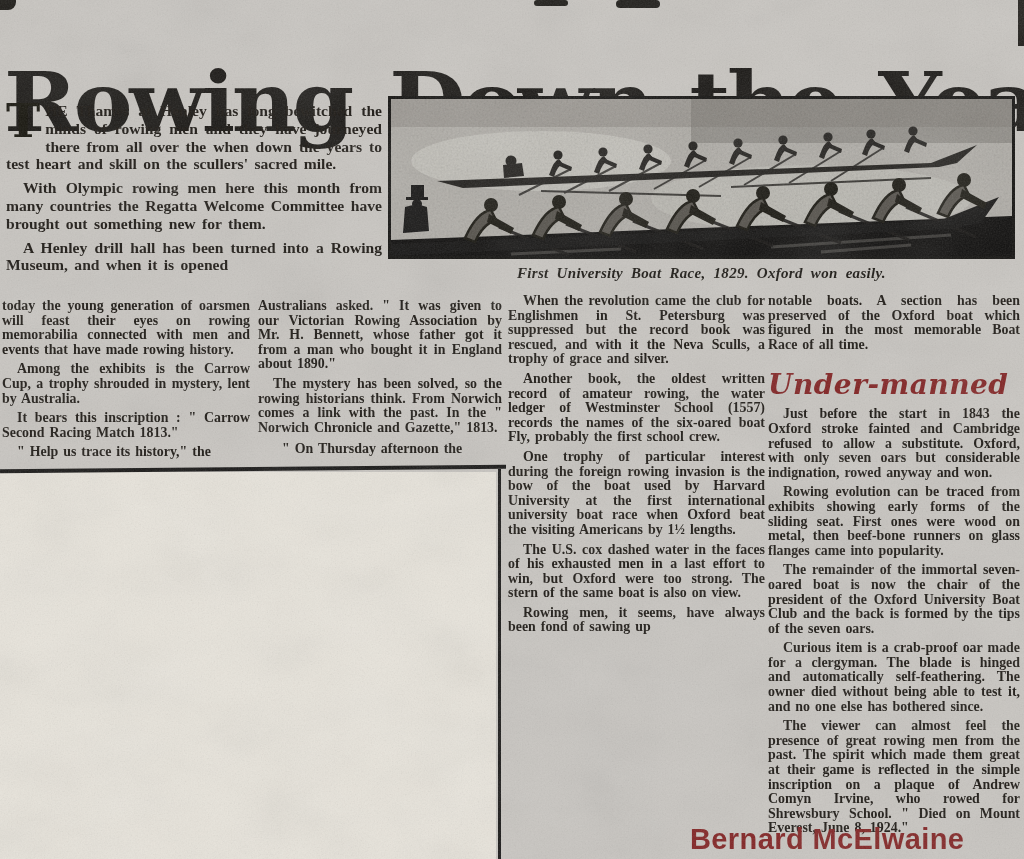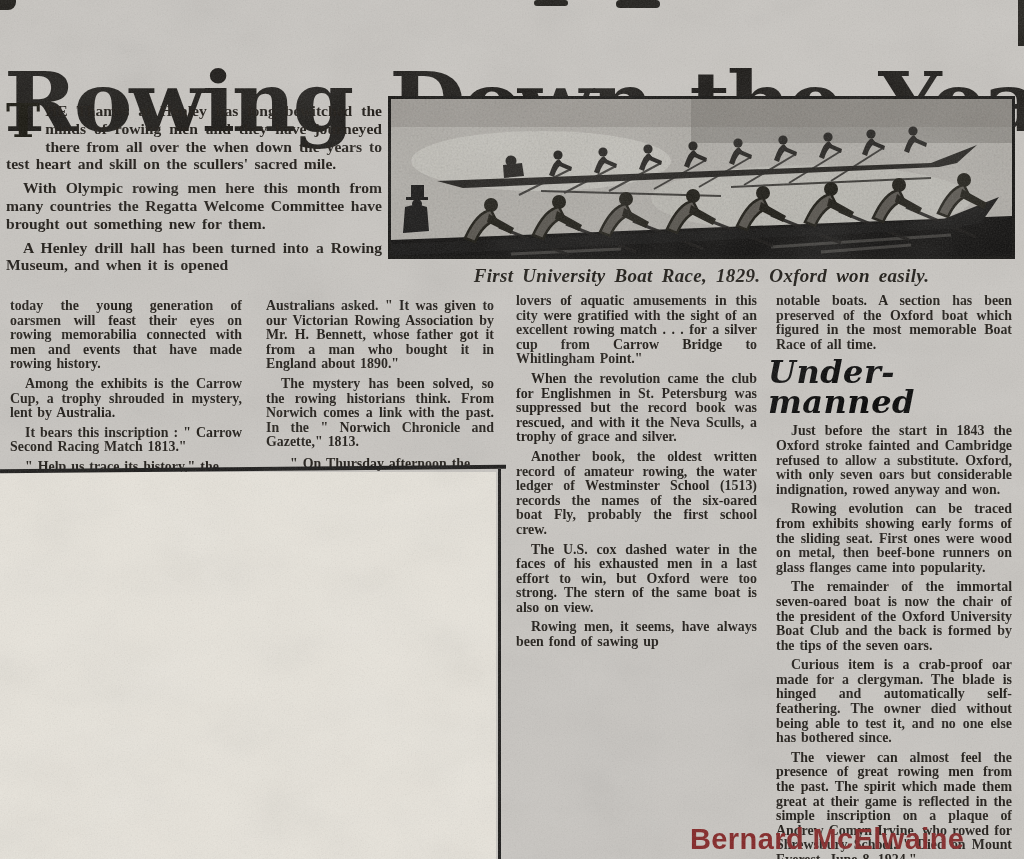--- a/index.html
+++ b/index.html
@@ -23,43 +23,43 @@
     font-weight:700;font-size:15.6px;line-height:17.8px;word-spacing:2.5px;
   }
   .intro p.ind{text-indent:17px;}
   .dropcap{
     float:left;font-family:"DejaVu Serif",serif;font-weight:700;
     font-size:46px;line-height:34px;padding:2px 5px 0 0;color:#121008;
   }
   
   .col{position:absolute;}
   .col p{
-    margin:0 8px 5px;text-align:justify;
+    margin:0 0 5px;text-align:justify;
     font-weight:700;font-size:13.9px;line-height:14.6px;word-spacing:1.5px;
     text-indent:15px;
   }
   .col p.cont{text-indent:0;}
   .col p.bigind{text-indent:24px;margin-top:7px;}
   .col1{left:2px;top:299px;width:248px;}
   .col2{left:258px;top:299px;width:244px;}
   .col3{left:508px;top:294px;width:257px;}
   .col4{left:768px;top:294px;width:252px;}
   .subhead{
     font-family:"DejaVu Serif",serif;font-style:italic;font-weight:700;
-    font-size:32px;line-height:30px;letter-spacing:.5px;word-spacing:9px;
-    margin:5px 0 7px;color:#000000;
+    font-size:28px;line-height:30px;letter-spacing:.5px;word-spacing:9px;
+    margin:18px 0 7px;color:#7f1d1d;
   }
   
   .photo{
     position:absolute;left:388px;top:96px;width:621px;height:157px;
     border:3px solid #0f0e0c;background:#b5b2ac;
   }
   .caption{
     position:absolute;left:388px;top:265px;width:627px;text-align:center;
-    font-style:italic;font-weight:700;font-size:19px;letter-spacing:.3px;word-spacing:4px;
+    font-style:italic;font-weight:700;font-size:15px;letter-spacing:.3px;word-spacing:4px;
     color:#16130e;
   }
   
   .hrule{position:absolute;left:0;top:467px;width:506px;height:4px;background:#121110;transform:rotate(-0.5deg);}
   .vrule{position:absolute;left:498px;top:469px;width:3px;height:390px;background:#121110;}
   .blank{position:absolute;left:0;top:472px;width:496px;height:387px;background:#e8e4db;}
   .byline{
     position:absolute;left:690px;top:823px;width:330px;text-align:left;
     font-family:"Liberation Sans",sans-serif;font-weight:700;font-size:29px;
     letter-spacing:.4px;color:#7f1d1d;
@@ -184,23 +184,23 @@
   <p>" Help us trace its history," the</p>
 </div>
 
 <div class="col col2">
   <p class="cont">Australians asked.  " It was given to our Victorian Rowing Association by Mr. H. Bennett, whose father got it from a man who bought it in England about 1890."</p>
   <p>The mystery has been solved, so the rowing historians think. From Norwich comes a link with the past.  In the " Norwich Chronicle and Gazette," 1813.</p>
   <p class="bigind">" On Thursday afternoon the</p>
 </div>
 
 <div class="col col3">
-  <p class="cont">lovers of aquatic amusements in this city were gratified with the sight of an excellent rowing match . . . for a silver cup from Carrow Bridge to Whitlingham Point."</p>
   <p>When the revolution came the club for Englishmen in St. Petersburg was suppressed but the record book was rescued, and with it the Neva Sculls, a trophy of grace and silver.</p>
-  <p>Another book, the oldest written record of amateur rowing, the water ledger of Westminster School (1513) records the names of the six-oared boat Fly, probably the first school crew.</p>
+  <p>Another book, the oldest written record of amateur rowing, the water ledger of Westminster School (1557) records the names of the six-oared boat Fly, probably the first school crew.</p>
+  <p>One trophy of particular interest during the foreign rowing invasion is the bow of the boat used by Harvard University at the first international university boat race when Oxford beat the visiting Americans by 1½ lengths.</p>
   <p>The U.S. cox dashed water in the faces of his exhausted men in a last effort to win, but Oxford were too strong.  The stern of the same boat is also on view.</p>
   <p>Rowing men, it seems, have always been fond of sawing up</p>
 </div>
 
 <div class="col col4">
   <p class="cont">notable boats.  A section has been preserved of the Oxford boat which figured in the most memorable Boat Race of all time.</p>
   <h2 class="subhead">Under-manned</h2>
   <p>Just before the start in 1843 the Oxford stroke fainted and Cambridge refused to allow a substitute.  Oxford, with only seven oars but considerable indignation, rowed anyway and won.</p>
   <p>Rowing evolution can be traced from exhibits showing early forms of the sliding seat. First ones were wood on metal, then beef-bone runners on glass flanges came into popularity.</p>
   <p>The remainder of the immortal seven-oared boat is now the chair of the president of the Oxford University Boat Club and the back is formed by the tips of the seven oars.</p>

